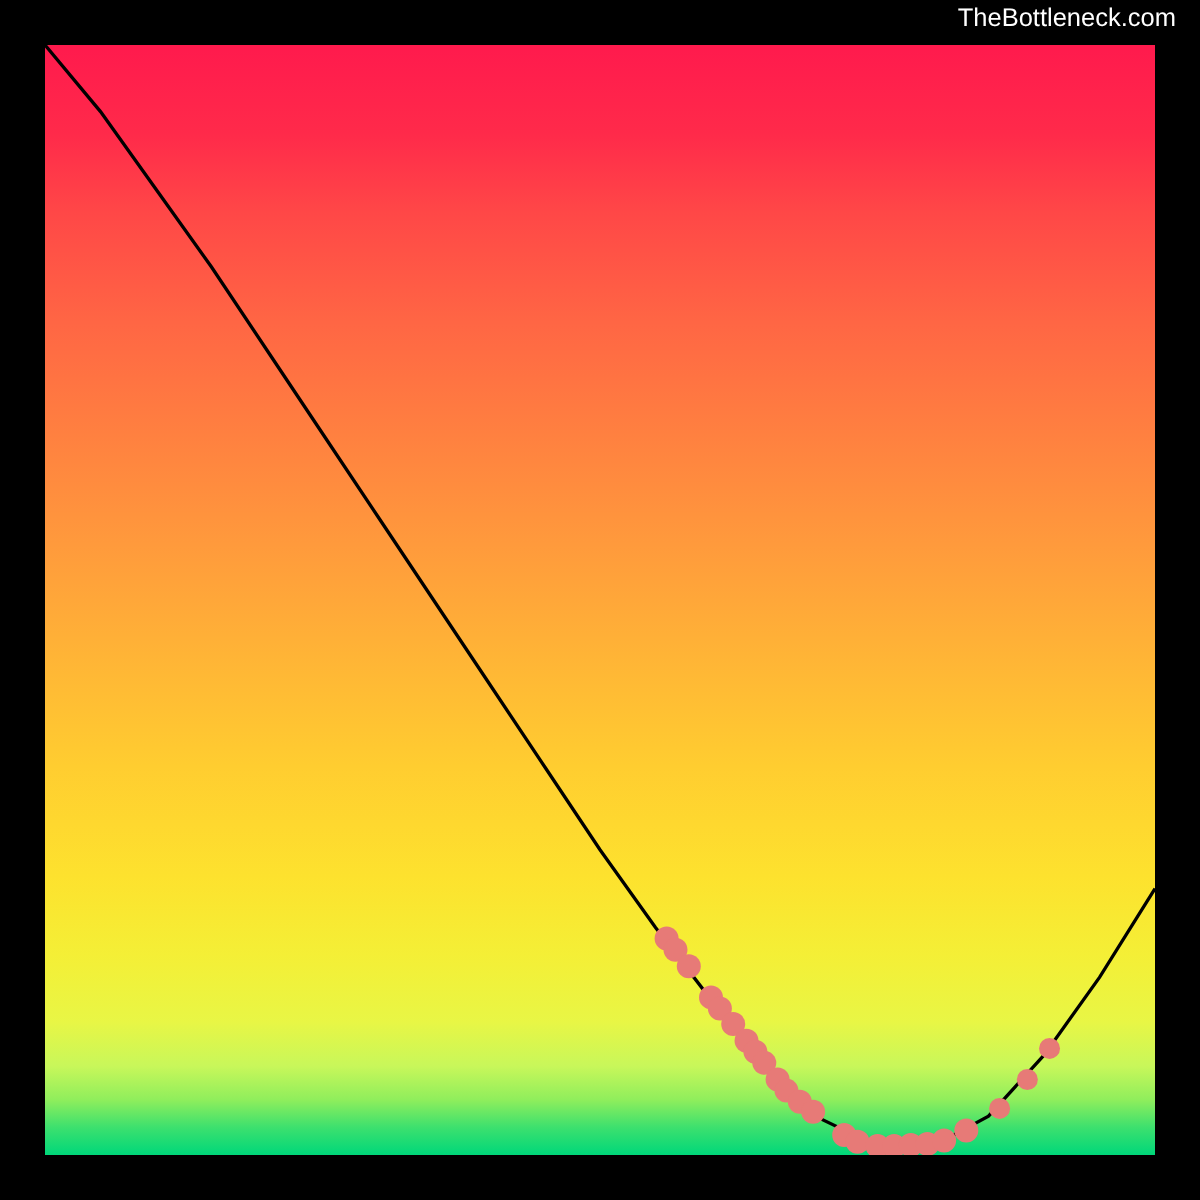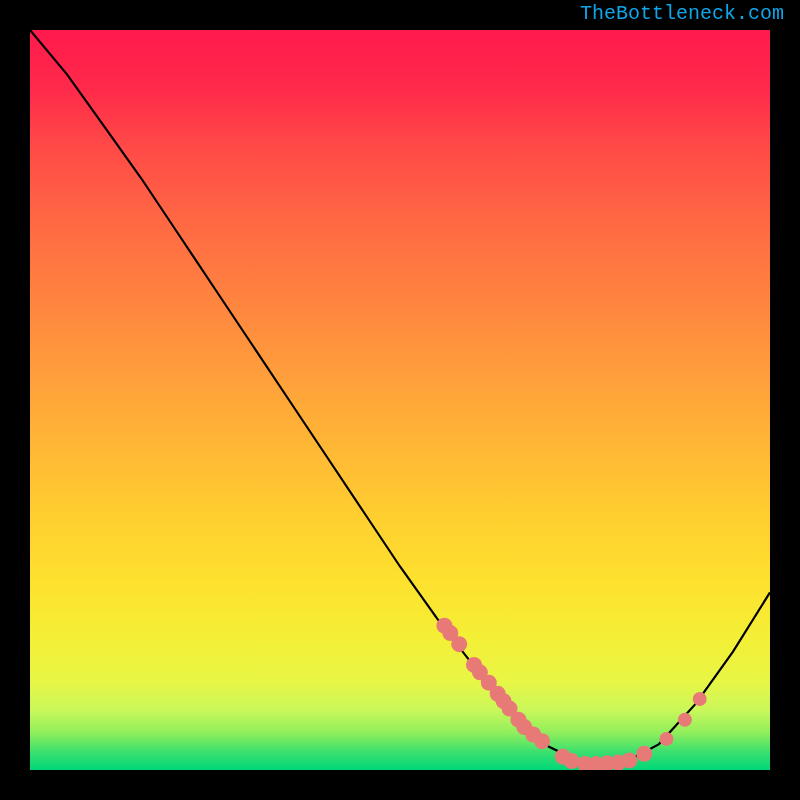--- a/index.html
+++ b/index.html
@@ -1,17 +1,17 @@
 <!DOCTYPE html>
 <html><head>
 <meta charset="utf-8">
 <style>
   * { margin: 0; padding: 0; box-sizing: border-box; }
   body { width: 800px; height: 800px; background: #000; position: relative; font-family: Arial, sans-serif; }
-  .watermark { position: absolute; top: 2px; right: 16px; color: #0ea5e9; font-size: 20px; font-weight: 500; z-index: 10; font-family: Liberation Mono, monospace; }
+  .watermark { position: absolute; top: 2px; right: 16px; color: #ffffff; font-size: 17px; font-weight: 500; z-index: 10; }
   .plot-area { position: absolute; left: 30px; top: 30px; width: 740px; height: 740px; }
   .gradient-bg { position: absolute; inset: 0; background: linear-gradient(to bottom,
     #ff1a4d 0%,
     #ff2a4a 8%,
     #ff4747 15%,
     #ff6644 25%,
     #ff8040 35%,
     #ff9a3c 45%,
     #ffb436 55%,
     #ffcd30 65%,

